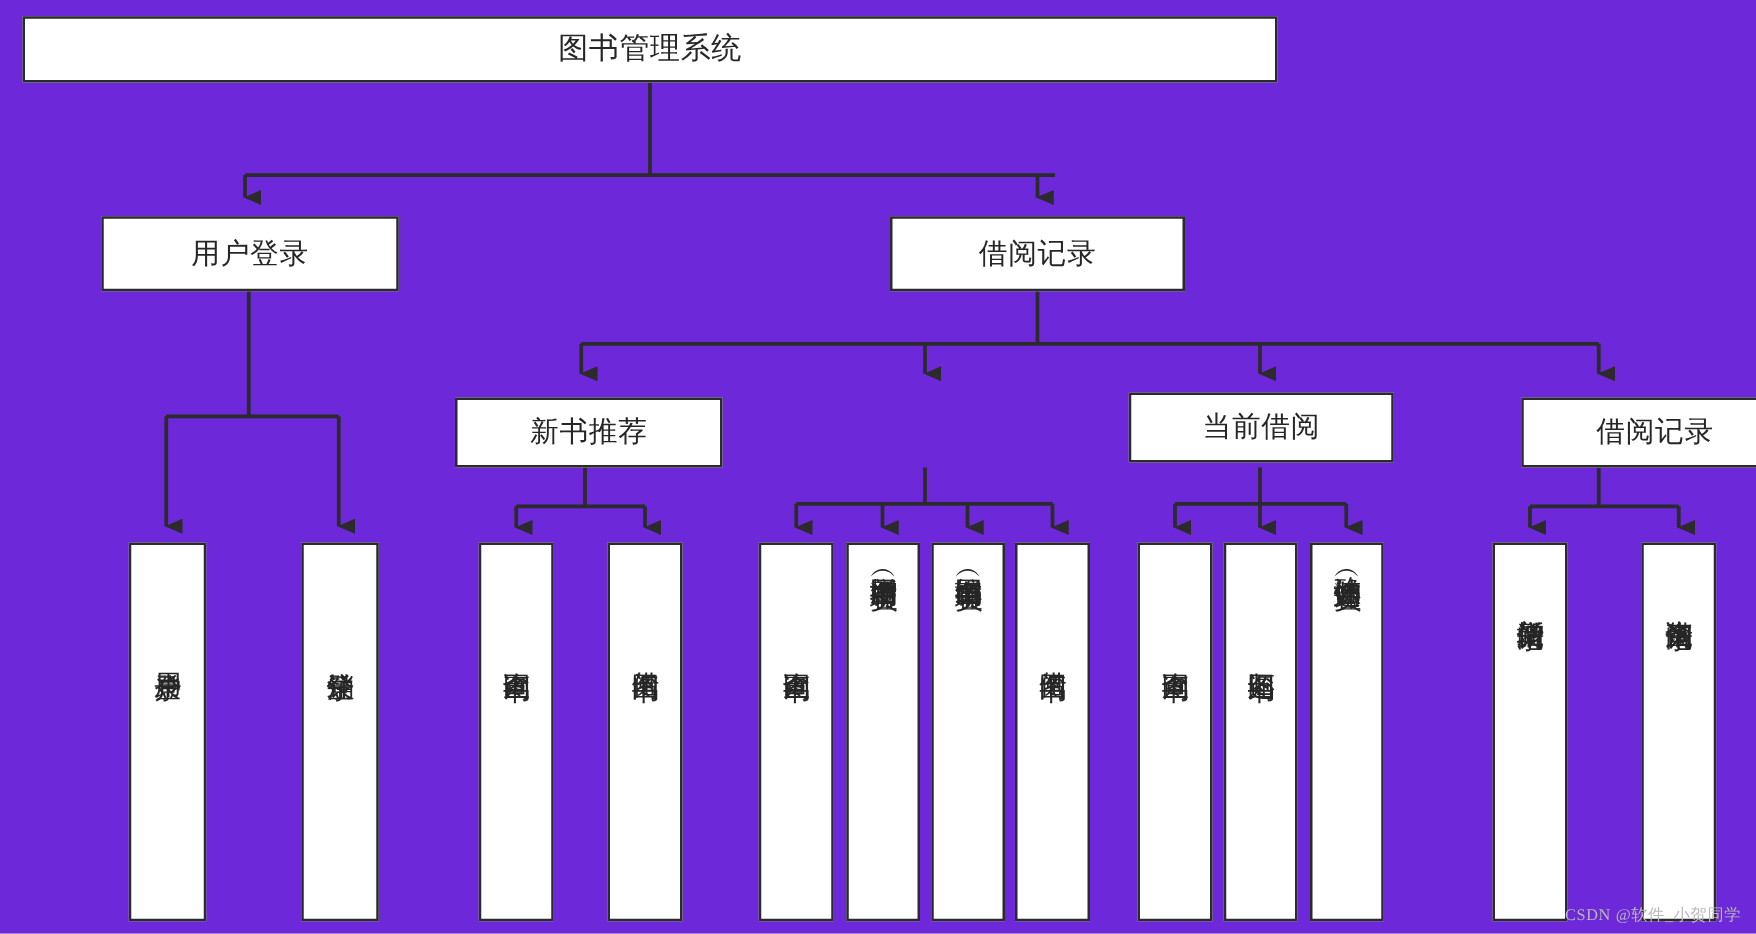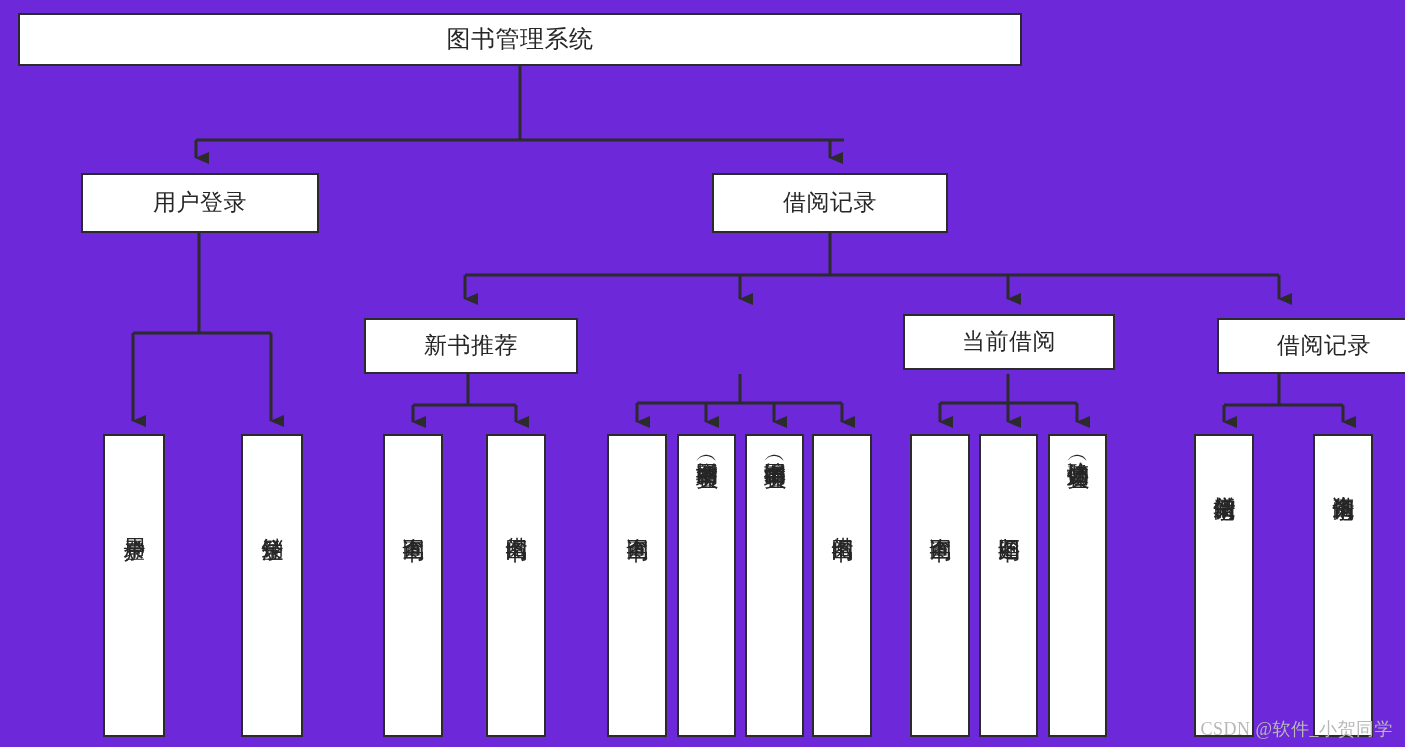--- a/index.html
+++ b/index.html
@@ -61,21 +61,21 @@
   .leaf.short .leaf-label {
     margin-top: 78px;
   }
   .leaf.mid .leaf-label {
     margin-top: 36px;
   }
   #watermark {
     position: absolute;
     right: 12px;
     bottom: 6px;
-    font-size: 18px;
+    font-size: 13px;
     color: #b8b8b8;
     letter-spacing: 0.5px;
     white-space: nowrap;
     pointer-events: none;
     padding-left: 37px;
   }
 </style>
 </head>
 <body>
 

